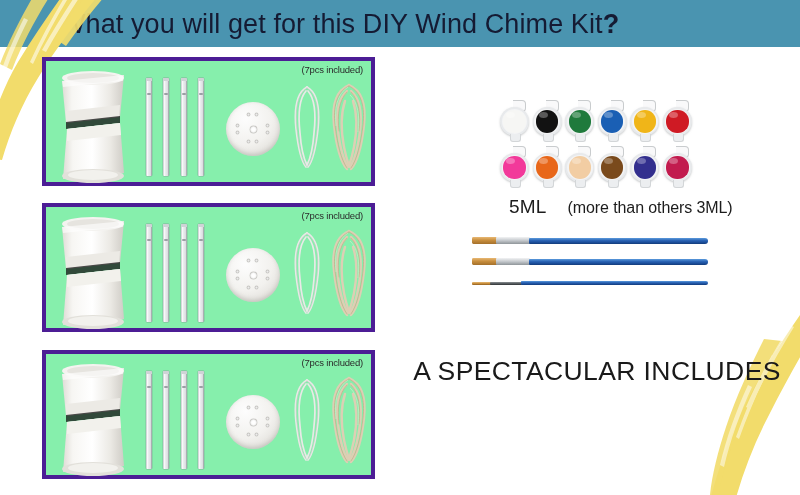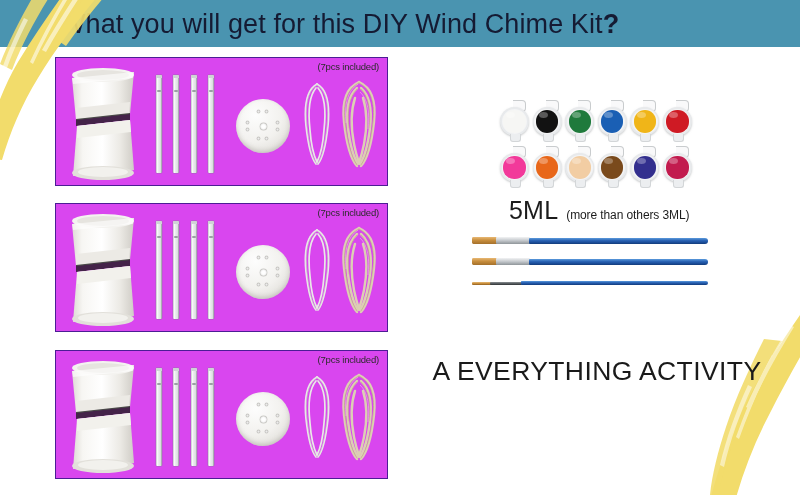--- a/index.html
+++ b/index.html
@@ -63,25 +63,25 @@
     right: -14px;
     bottom: -10px;
     width: 110px;
     height: 190px;
     pointer-events: none;
   }
 
   
   .kit-box {
     position: absolute;
-    left: 55px;
+    left: 42px;
     width: 333px;
     height: 129px;
-    border: 1px solid #4c1d95;
-    background: #d946ef;
+    border: 4px solid #4c1d95;
+    background: #86efac;
     box-sizing: border-box;
   }
   #kit-box-1 { top: 57px; }
   #kit-box-2 { top: 203px; }
   #kit-box-3 { top: 350px; }
 
   .pcs-label {
     position: absolute;
     right: 8px;
     top: 3px;
@@ -277,28 +277,28 @@
   .ml-line {
     position: absolute;
     left: 509px;
     top: 196px;
     width: 260px;
     height: 24px;
     white-space: nowrap;
     color: #1c1c1c;
   }
   .ml-big {
-    font-size: 25px;
+    font-size: 19px;
     letter-spacing: 0.2px;
     vertical-align: baseline;
   }
   .ml-small {
-    font-size: 12px;
+    font-size: 16px;
     letter-spacing: -0.1px;
-    margin-left: 8px;
+    margin-left: 21px;
   }
 
   
   .brushes {
     position: absolute;
     left: 472px;
     top: 236px;
     width: 236px;
     height: 62px;
   }
@@ -751,16 +751,16 @@
       <path d="M60 24 C46 52 32 82 22 112 C14 136 8 160 6 180 L14 182 C18 158 26 132 38 106 C50 78 64 50 78 26 Z" opacity="0.9"></path>
     </g>
     <g fill="#ffffff" opacity="0.5">
       <path d="M86 10 C70 36 54 64 42 92 L46 94 C58 66 74 38 90 12 Z"></path>
       <path d="M44 70 C32 96 22 124 16 150 L20 152 C26 126 36 98 48 72 Z"></path>
       <path d="M68 40 C54 66 42 94 32 122 L35 124 C45 96 57 68 71 42 Z"></path>
     </g>
   </svg>
 
   <div class="tagline">
-    <span class="ln ln3">A EVERYTHING ACTIVITY</span>
+    <span class="ln ln3">A SPECTACULAR INCLUDES</span>
   </div>
 
 </div>
 
 </body></html>

